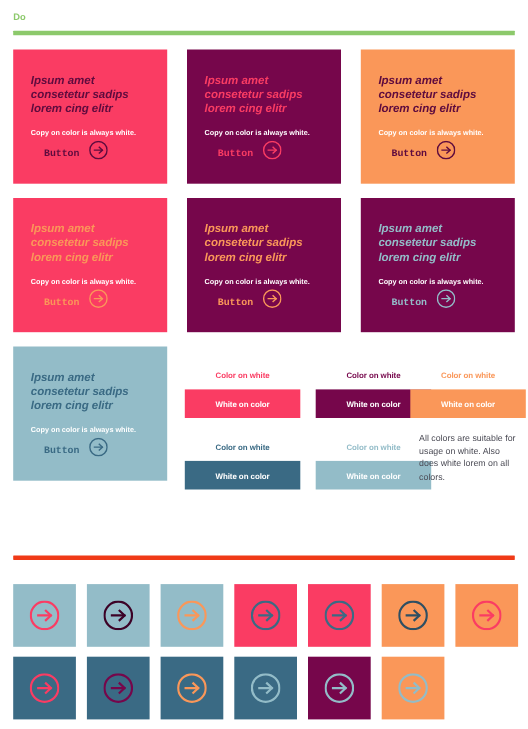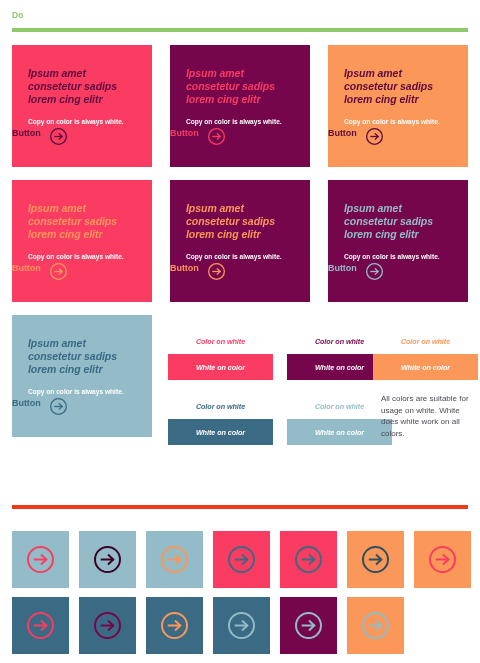--- a/index.html
+++ b/index.html
@@ -67,46 +67,47 @@
   }
   .card .copy {
     margin-top: 10px;
     font-size: 6.6px;
     font-weight: bold;
     line-height: 9px;
     color: #ffffff;
   }
   .card .btn {
     position: absolute;
-    left: 0;
+    left: 28px;
     bottom: 22px;
     display: flex;
-    align-items: flex-start;
+    align-items: flex-end;
     gap: 9px;
+    font-family: Liberation Mono, monospace;
   }
   .card .btn .btn-label {
     font-size: 9px;
     font-weight: bold;
     letter-spacing: -0.05px;
   }
   .arrow-circle { display: block; }
 
   
   .swatch-grid {
     position: absolute;
     left: 168px;
     top: 328px;
     width: 300px;
     display: grid;
     grid-template-columns: repeat(2, 105px);
     grid-template-rows: repeat(2, 52px);
     column-gap: 14px;
     row-gap: 13px;
   }
-  .swatch { width: 105px; height: 52px; font-style: italic; }
+  .swatch { width: 105px; height: 52px; }
   .swatch .top,
   .swatch .bot {
     height: 26px;
     display: flex;
     align-items: center;
     justify-content: center;
     font-size: 7.2px;
     font-weight: bold;
     letter-spacing: -0.05px;
   }
@@ -277,21 +278,21 @@
         <div class="bot" style="background:#93BCC8">White on color</div>
       </div>
     </div>
   <div class="swatch-col3">
       <div class="swatch">
         <div class="top" style="color:#FA9759">Color on white</div>
         <div class="bot" style="background:#FA9759">White on color</div>
       </div>
     </div>
 
-  <div class="note">All colors are suitable for usage on white. White does white work on all colors.</div>
+  <div class="note">All colors are suitable for usage on white. Also does white lorem on all colors.</div>
 
   <div class="section-head" id="dont-head">
     <div class="rule"></div>
   </div>
 
   <div class="dont-grid">
       <div class="dont-row">
         <div class="dont-cell" style="background: rgb(147, 188, 200);">
           <span>
             <svg class="arrow-circle" width="27" height="27" viewBox="0 0 27 27">

